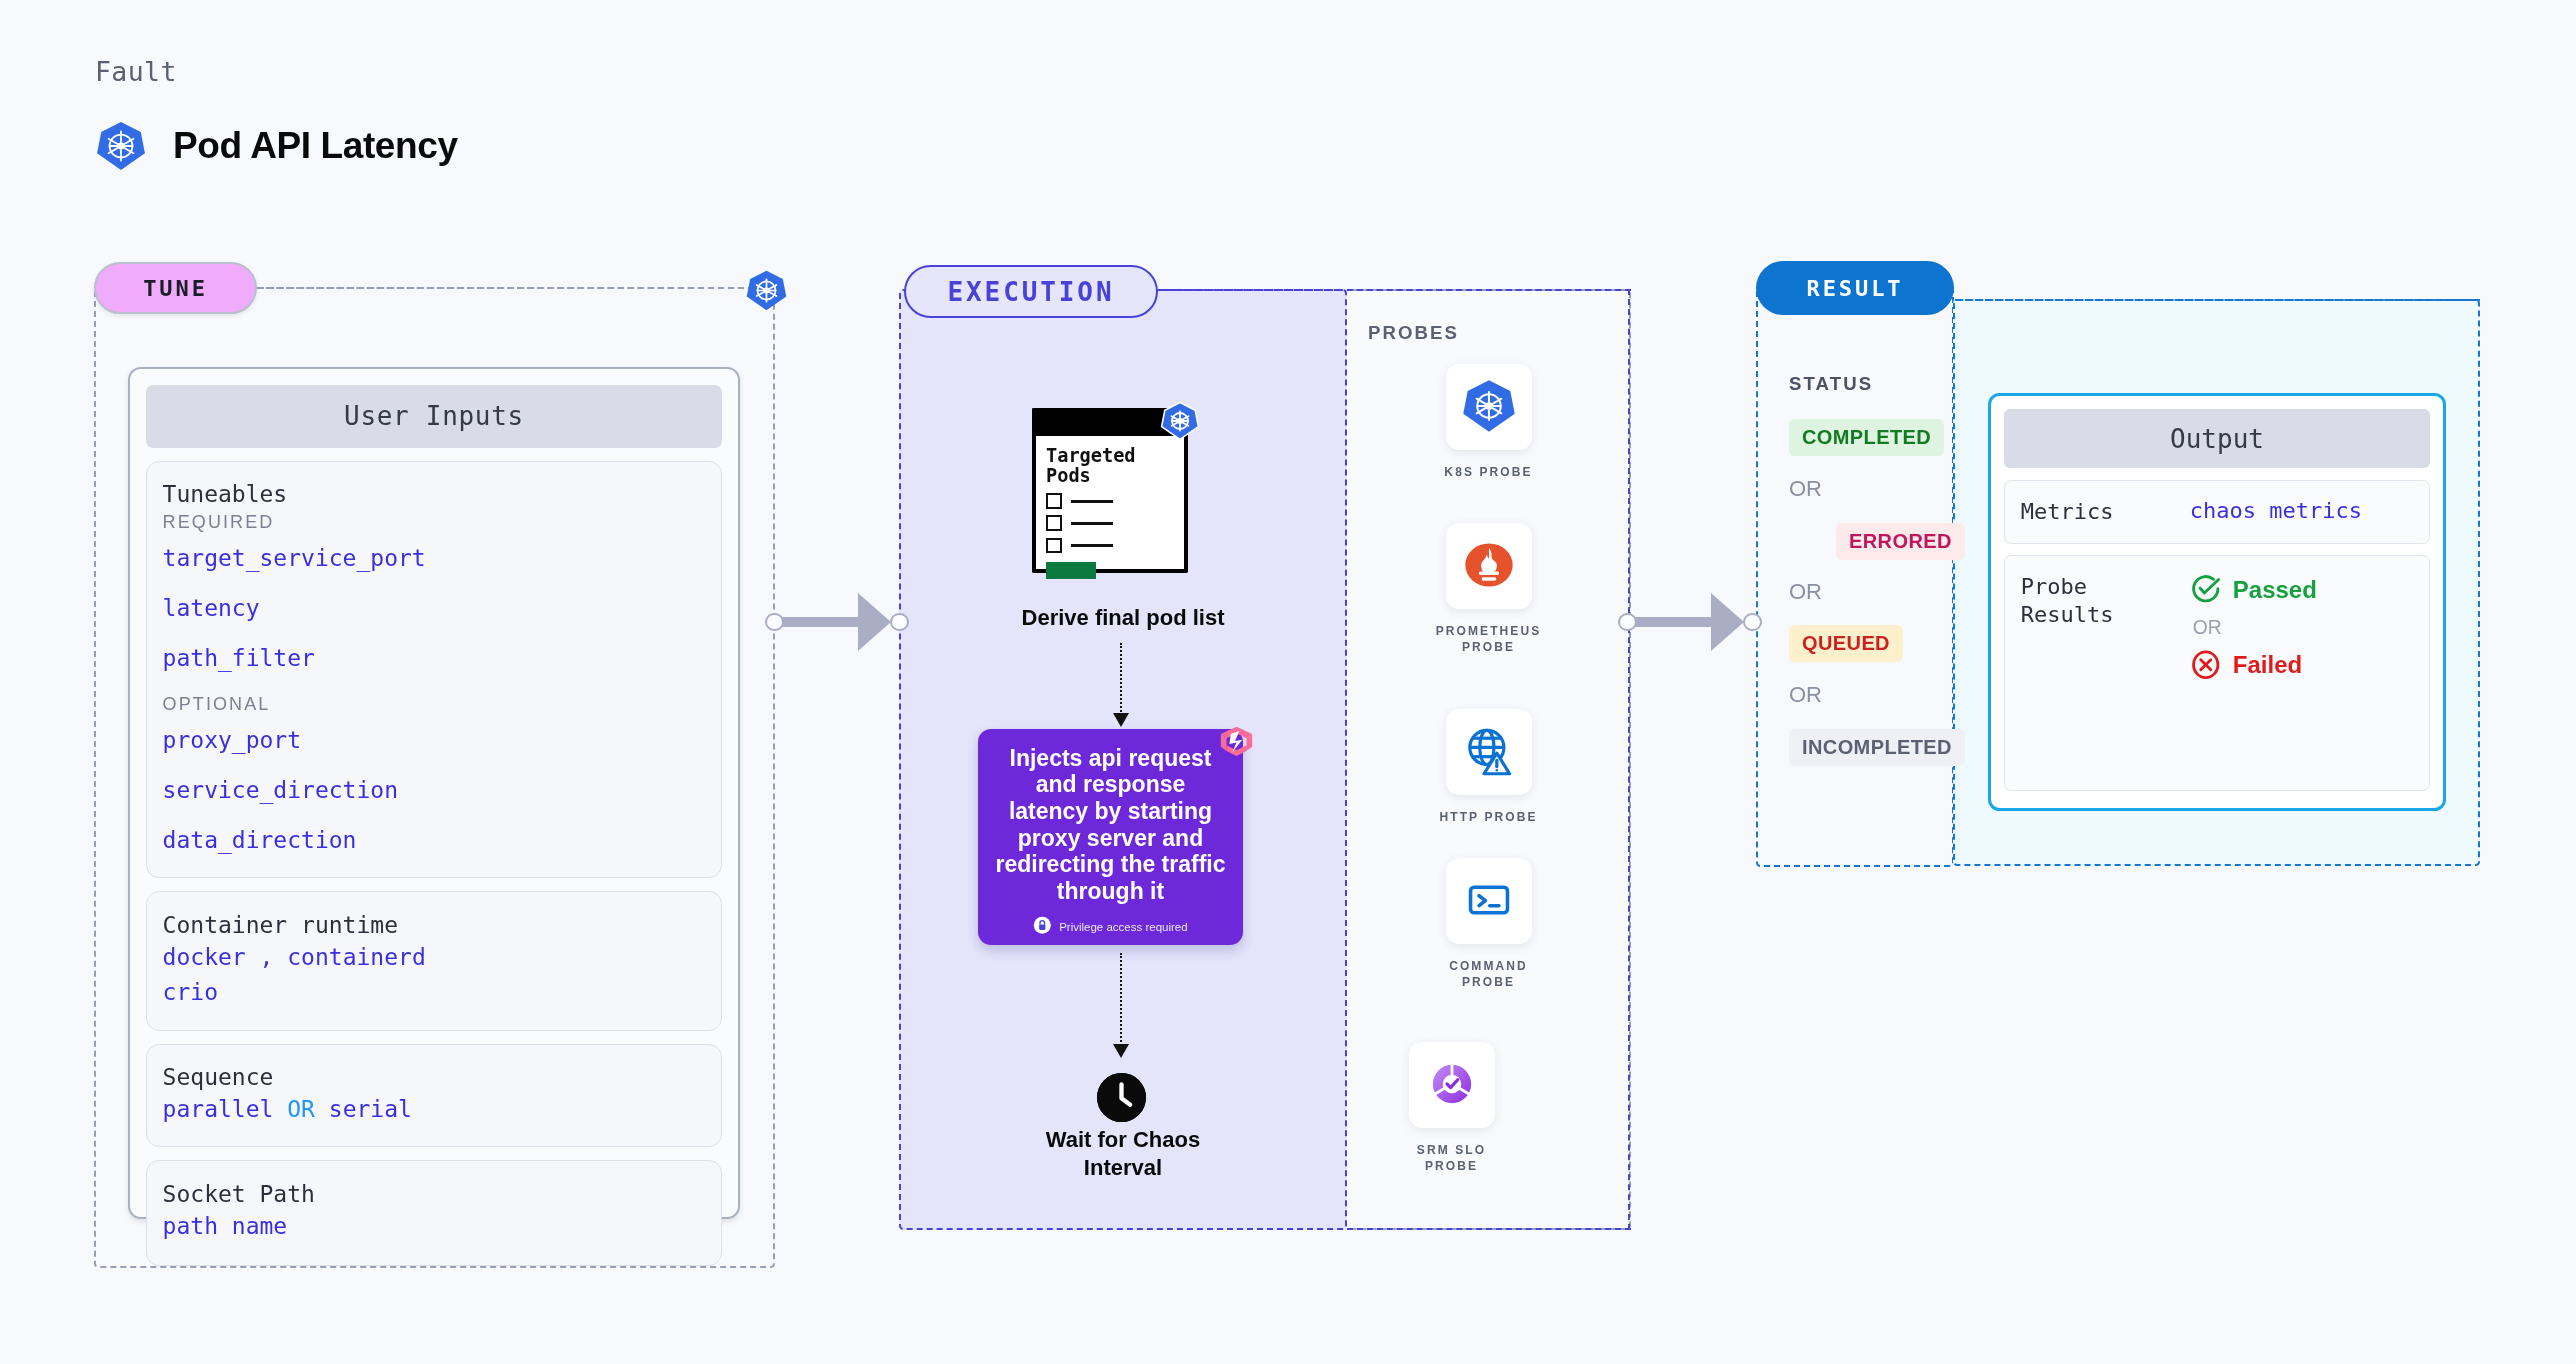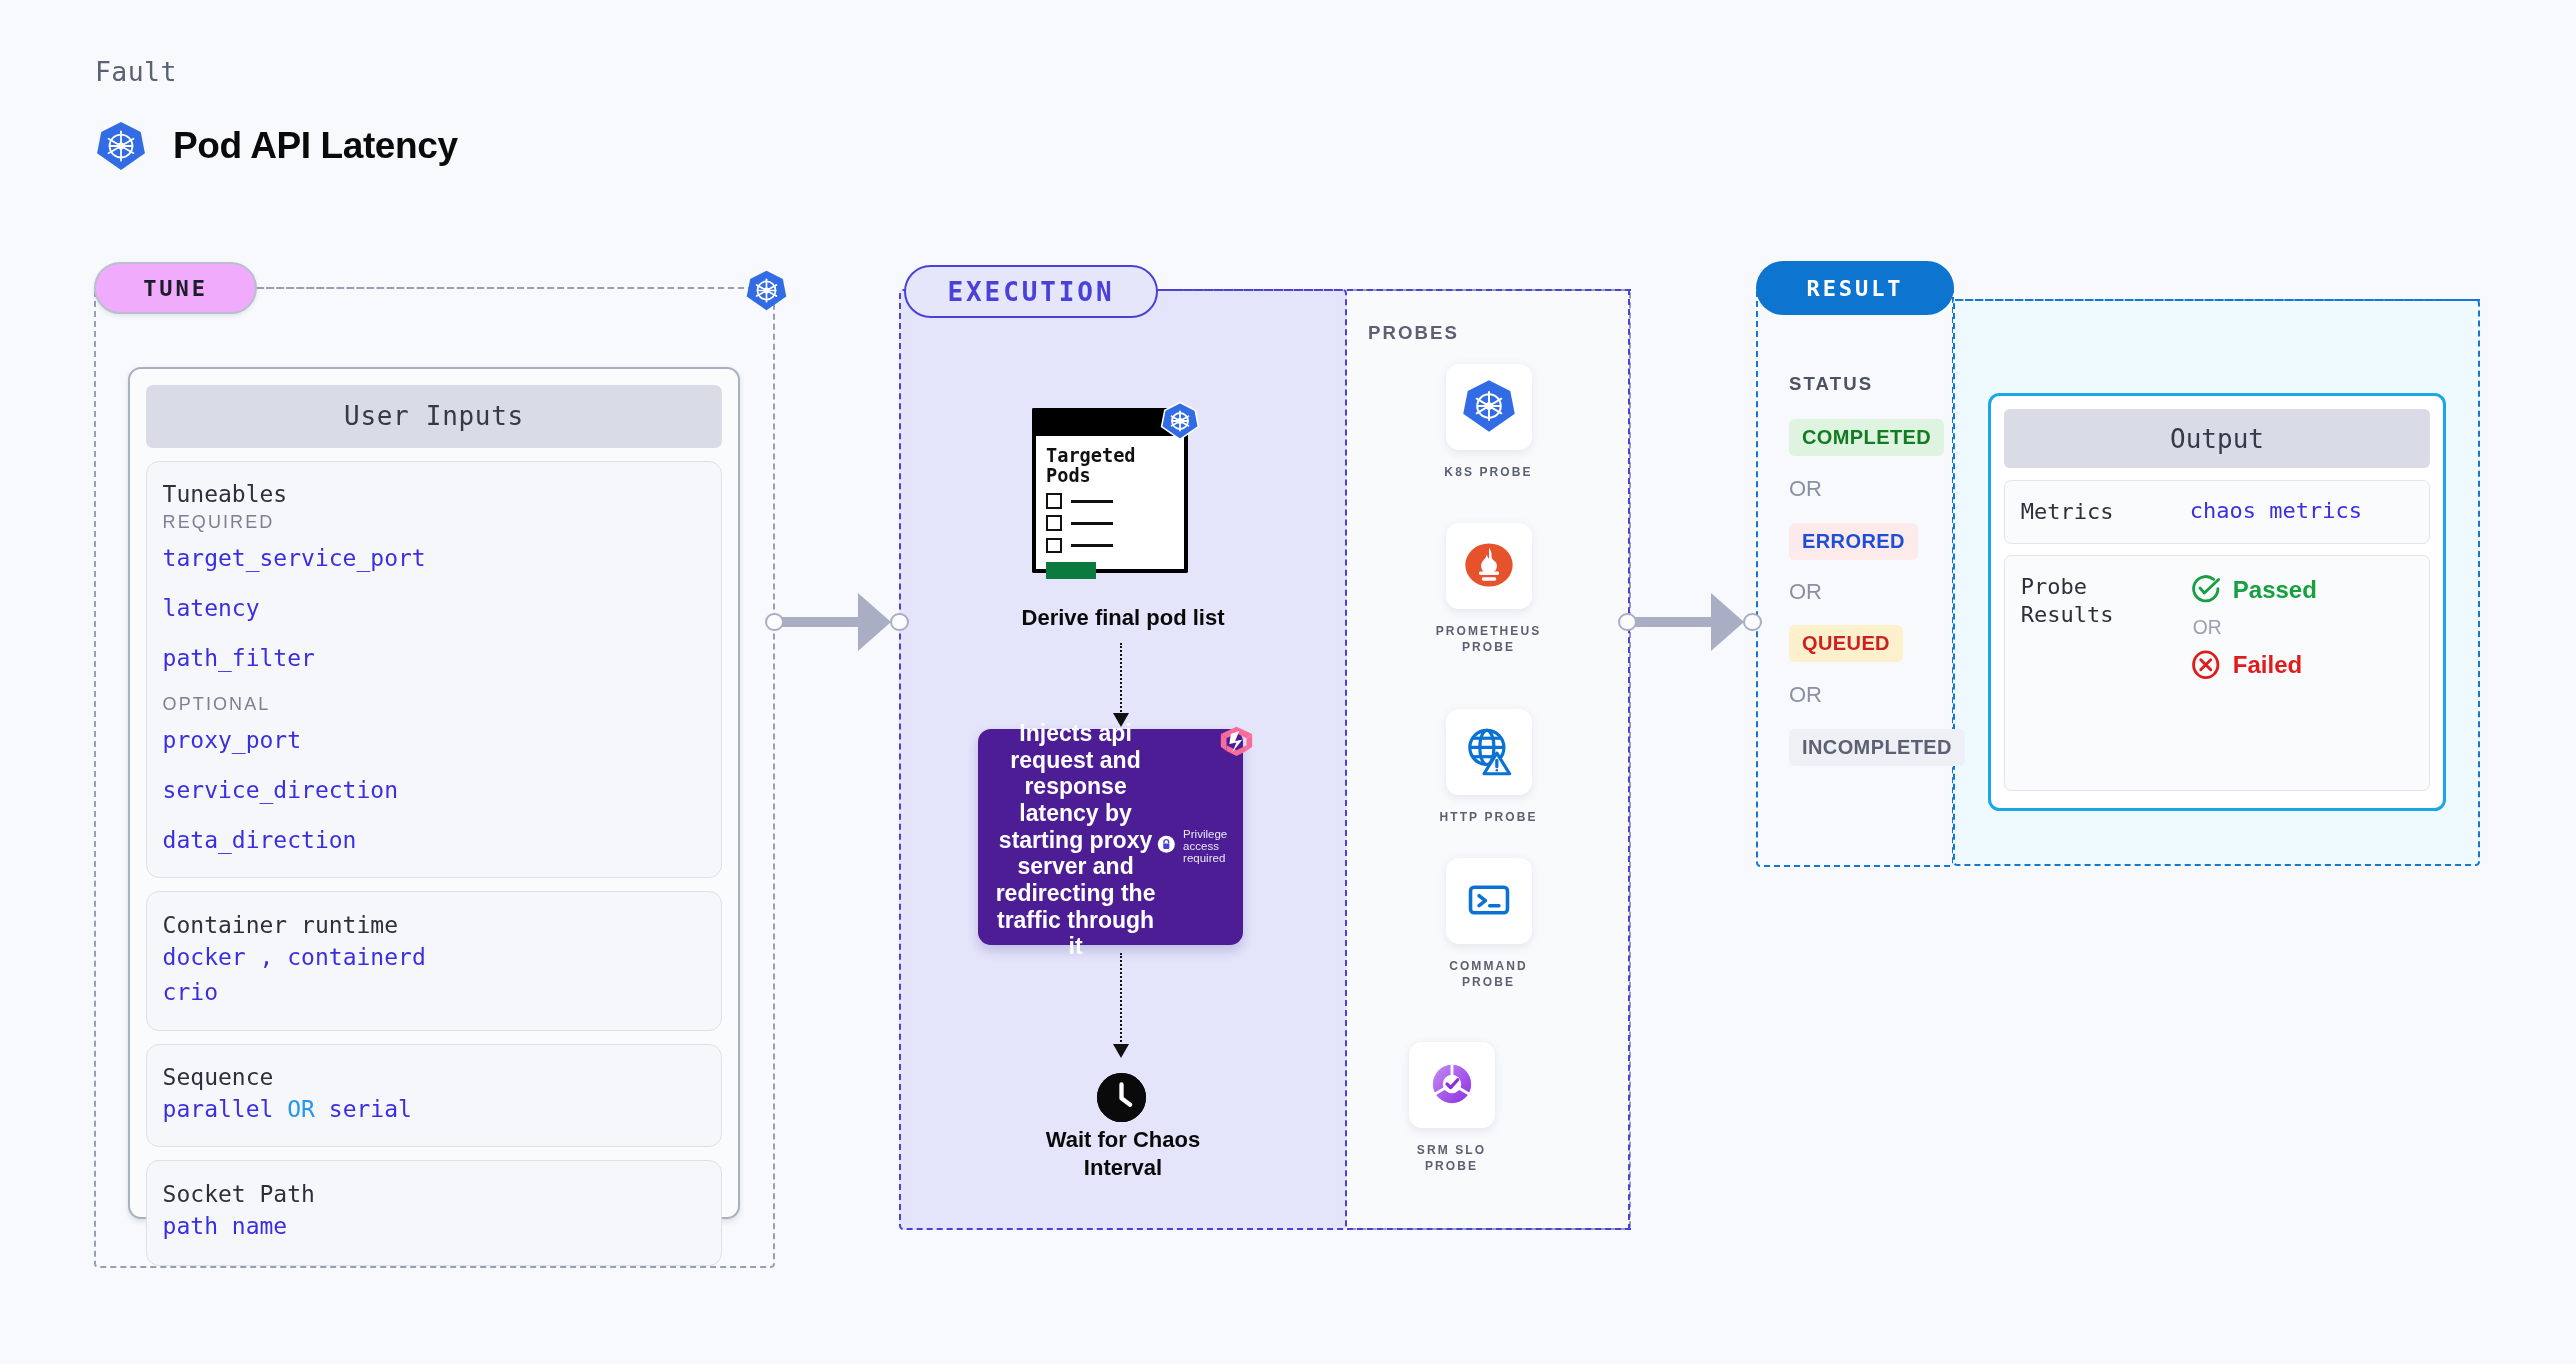--- a/index.html
+++ b/index.html
@@ -154,23 +154,23 @@
 
   .dotted-arrow { position: absolute; width: 0; border-left: 2.9px dotted #111; }
   .arrow-head {
     position: absolute; width: 0; height: 0;
     border-left: 8.6px solid transparent; border-right: 8.6px solid transparent;
     border-top: 14.3px solid #111;
   }
 
   .inject-card {
     position: absolute; left: 978px; top: 729px; width: 265px; height: 216px;
-    background: #4c1d95; border-radius: 13px;
+    background: #6d28d9; border-radius: 13px;
     padding: 15.8px 15.8px 10px;
-    display: flex; align-items: center; justify-content: flex-start;
+    display: flex; flex-direction: column; align-items: center; justify-content: flex-start;
     box-shadow: 0 5.7px 11.5px rgba(40,40,120,.20);
   }
   .inject-text {
     color: #fff; font-size: 23px; font-weight: 700; line-height: 1.16; text-align: center;
   }
   .priv-row { display: flex; align-items: center; gap: 7.2px; margin-top: 11.5px; }
   .priv-text { color: #e9e9fb; font-size: 11.5px; }
   .litmus-logo { position: absolute; left: 1218px; top: 724px; width: 37px; height: 37px; z-index: 5; }
 
   .clock {
@@ -531,21 +531,21 @@
     <div class="probe-name">
       <div>SRM  SLO</div>
       <div>PROBE</div>
     </div>
   </div>
 
   <div class="status-title">STATUS</div>
 
   <div class="badge" style="top:419px; background:#dff3e1; color:#127c23;">COMPLETED</div>
   <div class="or-lbl" style="top:476px;">OR</div>
-  <div class="badge" style="top:523px; background:#fdeaea; color:#1d4ed8;">ERRORED</div>
+  <div class="badge" style="top:523px; background:#fdeaea; color:#be185d;margin-left:47px;">ERRORED</div>
   <div class="or-lbl" style="top:579px;">OR</div>
   <div class="badge" style="top:625px; background:#fcf0cd; color:#cf2020;">QUEUED</div>
   <div class="or-lbl" style="top:682px;">OR</div>
   <div class="badge" style="top:729px; background:#eef0f5; color:#5b6172;">INCOMPLETED</div>
 
   <div class="output-card">
     <div class="out-header">Output</div>
 
     <div class="out-row">
       <div class="out-label">Metrics</div>

